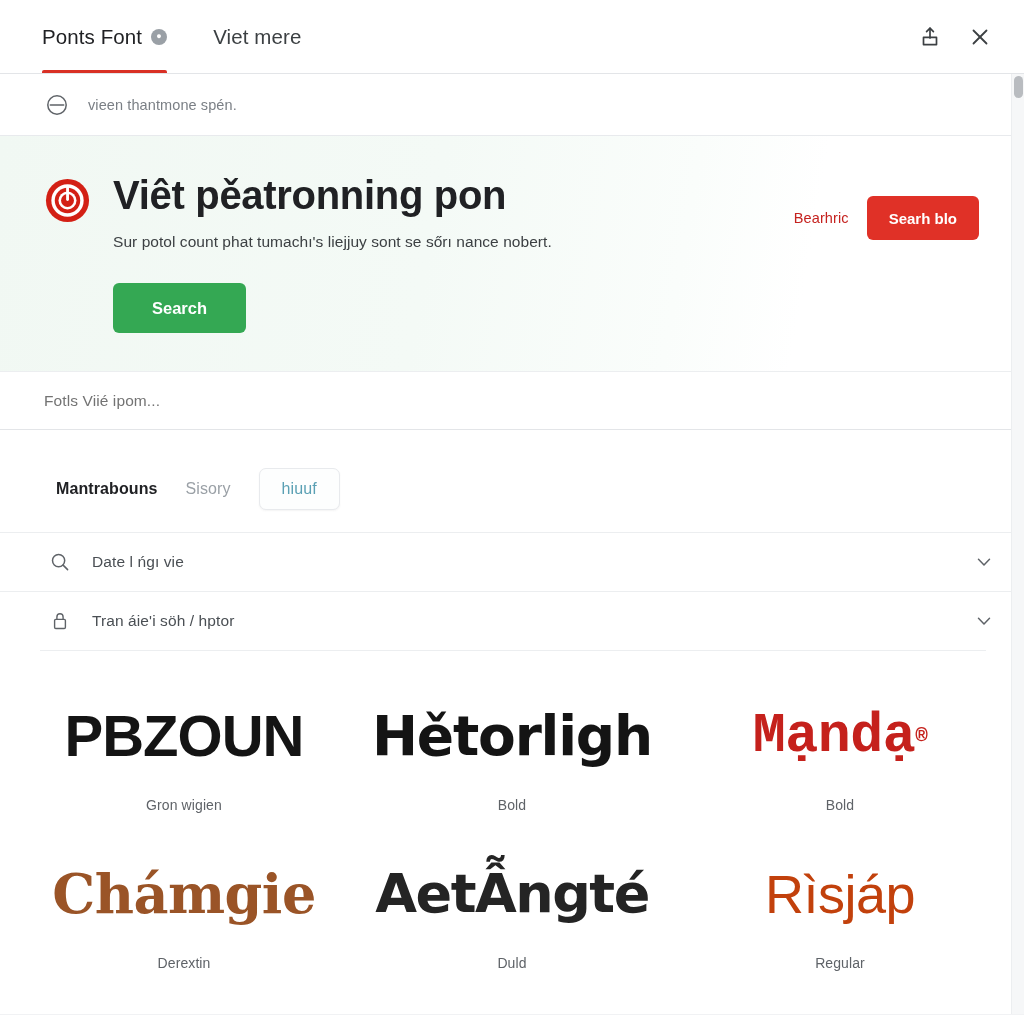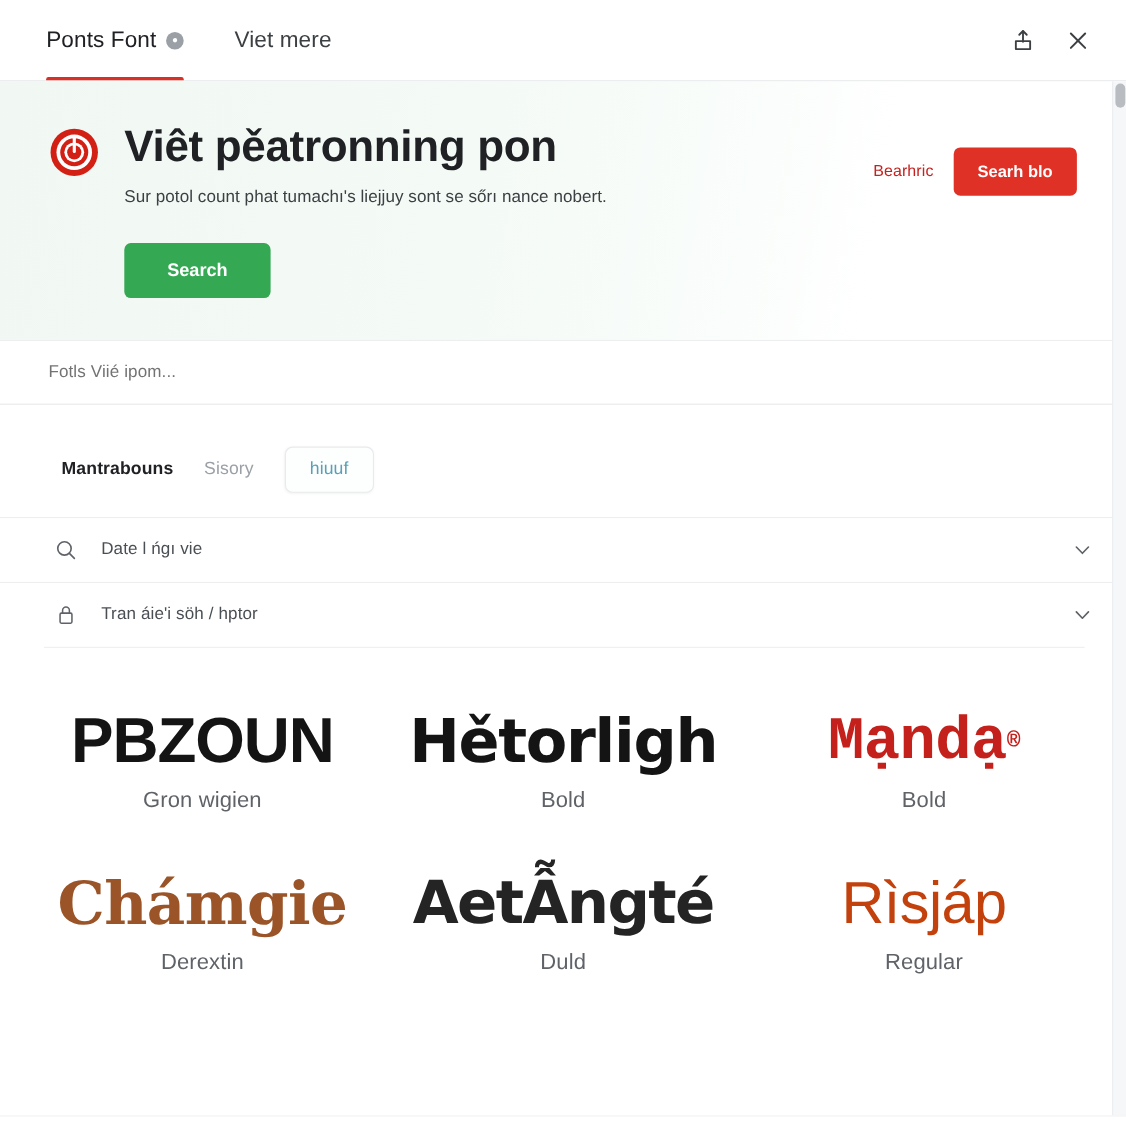--- a/index.html
+++ b/index.html
@@ -278,21 +278,22 @@
   }
   .sp-1 { font-size: 58px; font-weight: bold; color: #141414; letter-spacing: -1px; font-family: "Liberation Sans", sans-serif; }
   .sp-2 { font-size: 55px; font-weight: bold; color: #141414; letter-spacing: -1.2px; font-family: "DejaVu Sans", sans-serif; }
   .sp-3 { font-size: 55px; font-weight: bold; color: #c5211c; letter-spacing: -.5px; font-family: Liberation Mono, monospace; }
   .sp-3 sup { font-size: 21px; vertical-align: super; }
   .sp-4 { font-size: 54px; font-weight: bold; color: #9a5427; letter-spacing: -.5px; font-family: "DejaVu Serif", serif; }
   .sp-5 { font-size: 54px; font-weight: bold; color: #242424; letter-spacing: -1.5px; font-family: "DejaVu Sans", sans-serif; }
   .sp-6 { font-size: 54px; font-weight: normal; color: #c2410c; letter-spacing: -.5px; font-family: "Liberation Sans", sans-serif; }
 
   .cell-cap {
-    font-size: 20px;
+    margin-top: 18px;
+    font-size: 14px;
     color: #5f6368;
     letter-spacing: .1px;
   }
 
   
   .scrollbar-track {
     position: absolute;
     top: 74px; right: 0;
     width: 13px;
     bottom: 0;
@@ -345,20 +346,29 @@
       </div>
       <div class="icon-btn">
         <svg width="24" height="24" viewBox="0 0 24 24" fill="none" stroke="currentColor" stroke-width="1.8" stroke-linecap="round">
           <path d="M5.5 5.5 L18.5 18.5"></path>
           <path d="M18.5 5.5 L5.5 18.5"></path>
         </svg>
       </div>
     </div>
   </div>
 
+  <div class="filterbar">
+    <span class="filter-icon">
+      <svg width="26" height="26" viewBox="0 0 26 26" fill="none" stroke="currentColor" stroke-width="1.5">
+        <circle cx="13" cy="13" r="9.2"></circle>
+        <path d="M6.3 13 H19.7" stroke-linecap="round"></path>
+      </svg>
+    </span>
+    <span class="filter-text">vieen thantmone spén.</span>
+  </div>
 
   <div class="hero">
     <div class="hero-inner">
 
       <span class="hero-logo">
         <svg width="47" height="47" viewBox="0 0 48 48">
           <circle cx="24" cy="24" r="22" fill="#d32015"></circle>
           <circle cx="24" cy="24" r="16.5" fill="#ffffff"></circle>
           <circle cx="24" cy="24" r="13" fill="#d32015"></circle>
           <circle cx="24" cy="24" r="9.2" fill="#ffffff"></circle>

